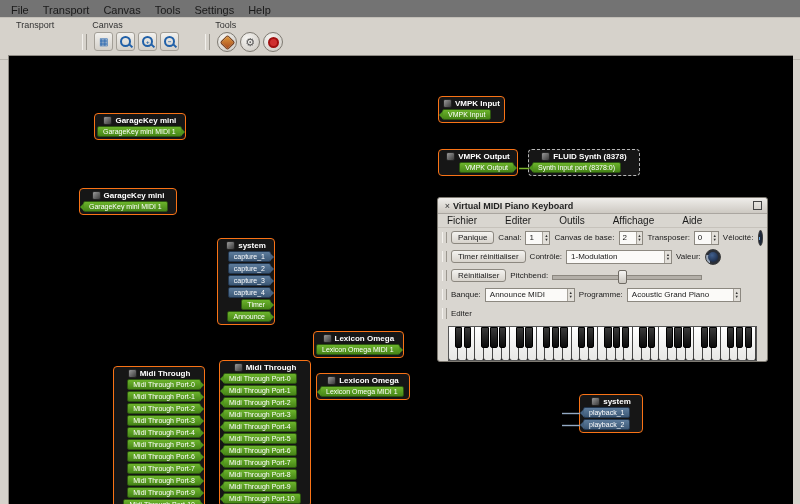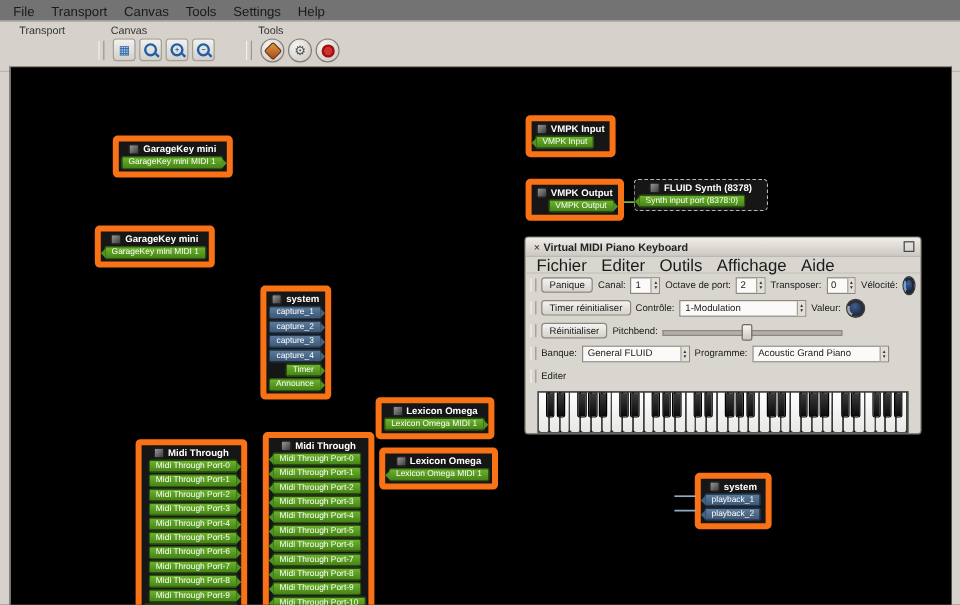--- a/index.html
+++ b/index.html
@@ -33,21 +33,21 @@
   .mag::after{content:'';position:absolute;width:4px;height:2px;background:#2060a8;
        right:-4px;bottom:-2px;transform:rotate(45deg)}
   .palette{width:9px;height:9px;background:linear-gradient(135deg,#e09a3c,#a84a1e);
        transform:rotate(45deg);border-radius:2px;border:1px solid #6e3410}
   .record{width:7px;height:7px;border:2px solid #a01010;border-radius:50%;background:#d03030}
   .gearglyph{font-size:11px;color:#555}
 
   
   #canvas{position:absolute;left:8px;top:55px;width:784px;height:449px;background:#000;
           overflow:hidden;border-top:1px solid #8f8b84;border-left:1px solid #8f8b84}
-  .node{position:absolute;background:#161616;border:5px solid #f97316;border-radius:4px;
+  .node{position:absolute;background:#161616;border:1px solid #f97316;border-radius:4px;
         padding:1px 2px 2px;box-sizing:border-box;z-index:2}
   .node.selected{border:1px dashed #b8b8b8}
   .node-title{display:flex;align-items:center;justify-content:center;gap:3px;
         color:#fff;font-size:8px;font-weight:bold;padding:1px 2px;white-space:nowrap}
   .node-icon{width:7px;height:7px;border-radius:2px;flex:0 0 auto;
         background:linear-gradient(135deg,#9a9a9a,#3a3a3a);border:1px solid #222}
   .ports{display:flex;flex-direction:column;gap:1px;align-items:stretch}
   .port{position:relative;font-size:7px;line-height:9px;color:#fff;padding:0 5px;
         border-radius:2px;white-space:nowrap;width:max-content;cursor:pointer}
   .port.out{align-self:flex-end;margin-right:1px}
@@ -65,21 +65,21 @@
   
   .vmpk{position:absolute;left:437px;top:197px;width:329px;height:163px;z-index:10;
         background:#d9d6d0;border:1px solid #7e7a72;border-radius:3px;
         box-shadow:2px 3px 8px rgba(0,0,0,.55);font-size:8px}
   .vtitle{height:15px;display:flex;align-items:center;background:linear-gradient(#efedea,#cdc9c2);
         border-bottom:1px solid #aaa6a0;padding:0 4px;border-radius:3px 3px 0 0}
   .vtitle .ttext{flex:1;font-size:9px;font-weight:bold;color:#222}
   .wbtn{width:11px;height:11px;display:flex;align-items:center;justify-content:center;
         font-size:9px;color:#333;cursor:pointer}
   .maxglyph{width:7px;height:7px;border:1px solid #444}
-  .vmenu{height:13px;display:flex;align-items:center;gap:2px;padding:0 4px;font-size:14px;
+  .vmenu{height:13px;display:flex;align-items:center;gap:18px;padding:0 4px;font-size:10px;
         border-bottom:1px solid #c6c2bb}
   .vmenu span{padding:0 5px;cursor:default}
   .vrow{display:flex;align-items:center;gap:4px;padding:2px 4px;height:15px}
   .rh{width:3px;height:11px;border-left:1px solid #f4f2ee;border-right:1px solid #9b978f;flex:0 0 auto}
   .vbtn{background:linear-gradient(#f4f3f0,#d7d3cc);border:1px solid #8c8880;border-radius:3px;
         padding:1px 6px;font-size:8px;cursor:pointer;white-space:nowrap}
   .vlabel{white-space:nowrap;color:#1a1a1a}
   .spin,.combo{display:flex;align-items:stretch;background:#fbfaf8;border:1px solid #8c8880;height:12px}
   .spin .val{padding:0 3px;min-width:10px;font-size:8px;display:flex;align-items:center}
   .combo .val{padding:0 4px;font-size:8px;display:flex;align-items:center;white-space:nowrap}
@@ -303,21 +303,21 @@
   </div>
 
   <div class="vrow">
     <span class="rh"></span>
     <span class="vbtn">Panique</span>
     <span class="vlabel">Canal:</span>
     <span class="spin">
         <span class="val">1</span>
         <span class="arrs">▲<br>▼</span>
       </span>
-    <span class="vlabel">Octave de port:</span>
+    <span class="vlabel">Canvas de base:</span>
     <span class="spin">
         <span class="val">2</span>
         <span class="arrs">▲<br>▼</span>
       </span>
     <span class="vlabel">Transposer:</span>
     <span class="spin">
         <span class="val">0</span>
         <span class="arrs">▲<br>▼</span>
       </span>
     <span class="vlabel">Vélocité:</span>
@@ -343,21 +343,21 @@
     <span class="slider">
       <span class="groove"></span>
       <span class="shandle"></span>
     </span>
   </div>
 
   <div class="vrow">
     <span class="rh"></span>
     <span class="vlabel">Banque:</span>
     <span class="combo" style="width:88px">
-        <span class="val" style="flex:1">General FLUID</span>
+        <span class="val" style="flex:1">Announce MIDI</span>
         <span class="arrs">▲<br>▼</span>
       </span>
     <span class="vlabel">Programme:</span>
     <span class="combo" style="width:112px">
         <span class="val" style="flex:1">Acoustic Grand Piano</span>
         <span class="arrs">▲<br>▼</span>
       </span>
   </div>
 
   <div class="vrow">

